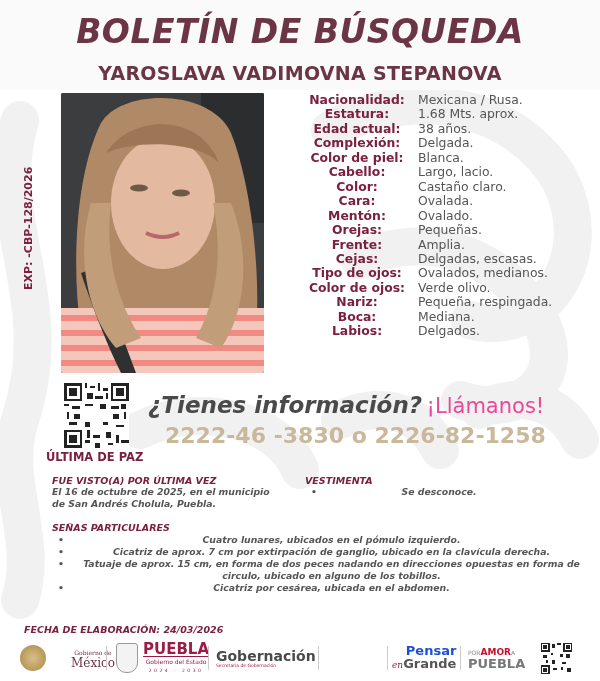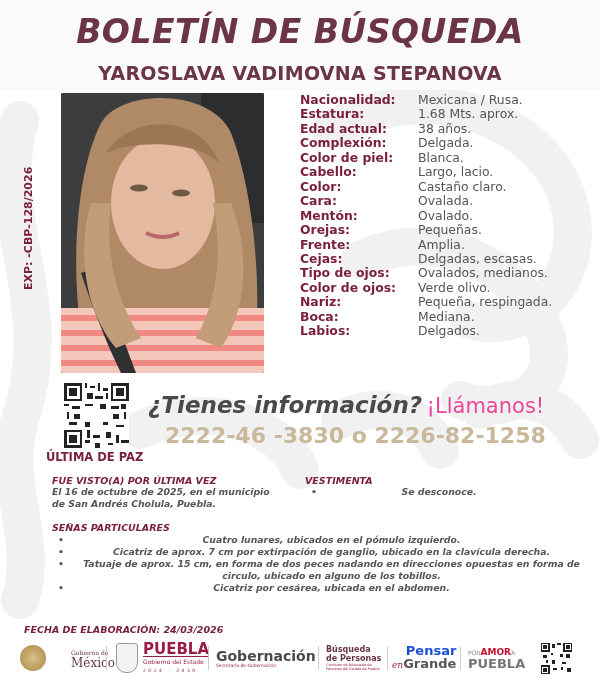--- a/index.html
+++ b/index.html
@@ -31,21 +31,21 @@
     border-radius: 2px; overflow: hidden; z-index: 2;
     background: linear-gradient(180deg, #3a3c3d 0%, #4a4a48 25%, #8a7560 45%, #c9a488 60%, #e8c5b0 75%, #f3a294 88%, #f6d0c6 100%);
   }
   .photo svg { width: 100%; height: 100%; display: block; }
 
   .specs {
     position: absolute; left: 300px; top: 93px; width: 300px; z-index: 2;
     font-family: "DejaVu Sans", sans-serif; font-size: 12.4px; line-height: 14.45px;
   }
   .spec-row { display: flex; }
-  .spec-label { width: 118px; text-align: left; font-weight: bold; color: #7a2040; padding-right: 4px; white-space: nowrap; }
+  .spec-label { width: 118px; text-align: center; font-weight: bold; color: #7a2040; padding-right: 4px; white-space: nowrap; }
   .spec-value { color: #555; white-space: nowrap; }
 
   .qr {
     position: absolute; left: 64px; top: 383px; width: 65px; height: 65px; z-index: 2;
   }
   .buzon {
     position: absolute; left: 46px; top: 450px; width: 110px; z-index: 2;
     font-family: "DejaVu Sans", sans-serif; font-weight: bold; font-size: 11.5px; color: #7a2040;
   }
 
@@ -76,21 +76,21 @@
   .senas { position: absolute; left: 52px; top: 522px; width: 540px; z-index: 2; }
   .senas .senas-title { margin-bottom: 1px; }
   .senas .bullet-item { padding-left: 19px; }
 
   .fecha {
     position: absolute; left: 24px; top: 624px; z-index: 2;
     font-family: "DejaVu Sans", sans-serif; font-weight: bold; font-style: italic; font-size: 9.5px; color: #7a2040;
   }
 
   .footer-logos { position: absolute; left: 20px; top: 640px; width: 560px; height: 36px; z-index: 2; }
-  .logo { position: absolute; top: 0; height: 36px; display: flex; align-items: center; }
+  .logo { position: absolute; top: 0; height: 36px; display: flex; align-items: center; text-align: center; }
   .sep { position: absolute; top: 6px; width: 1px; height: 24px; background: #ccc; }
 
   .gob-mx { left: 0; gap: 20px; }
   .gob-mx .seal { width: 26px; height: 26px; border-radius: 50%; background: radial-gradient(circle, #d8bf88 0%, #b8975a 70%, #a07d45 100%); }
   .gob-mx .txt { margin-left: 5px; line-height: 10px; }
   .gob-mx .small { font-family: "DejaVu Serif", serif; font-size: 6px; color: #6b3546; display: block; }
   .gob-mx .big { font-family: "DejaVu Serif", serif; font-size: 12px; color: #6b3546; display: block; }
 
   .puebla { left: 96px; }
   .puebla .shield { width: 22px; height: 30px; border: 1.5px solid #999; border-radius: 3px 3px 10px 10px; background: #f3f3f3; }
@@ -321,25 +321,20 @@
     </div>
   </div>
   <div class="sep" style="left:188px"></div>
 
   <div class="logo gobernacion">
     <span class="big">Gobernación</span>
     <span class="small">Secretaría de Gobernación</span>
   </div>
   <div class="sep" style="left:298px"></div>
 
-  <div class="logo busqueda">
-    <span class="big">Búsqueda</span>
-    <span class="big">de Personas</span>
-    <span class="small" style="width:60px;white-space:normal;">Comisión de Búsqueda de Personas del Estado de Puebla</span>
-  </div>
   <div class="sep" style="left:367px"></div>
 
   <div class="logo pensar">
     <span class="a">Pensar</span>
     <span><span class="en">en</span><span class="b">Grande</span></span>
   </div>
   <div class="sep" style="left:440px"></div>
 
   <div class="logo poramor">
     <span class="top"><span>POR</span><b>AMOR</b><span>A</span></span>

